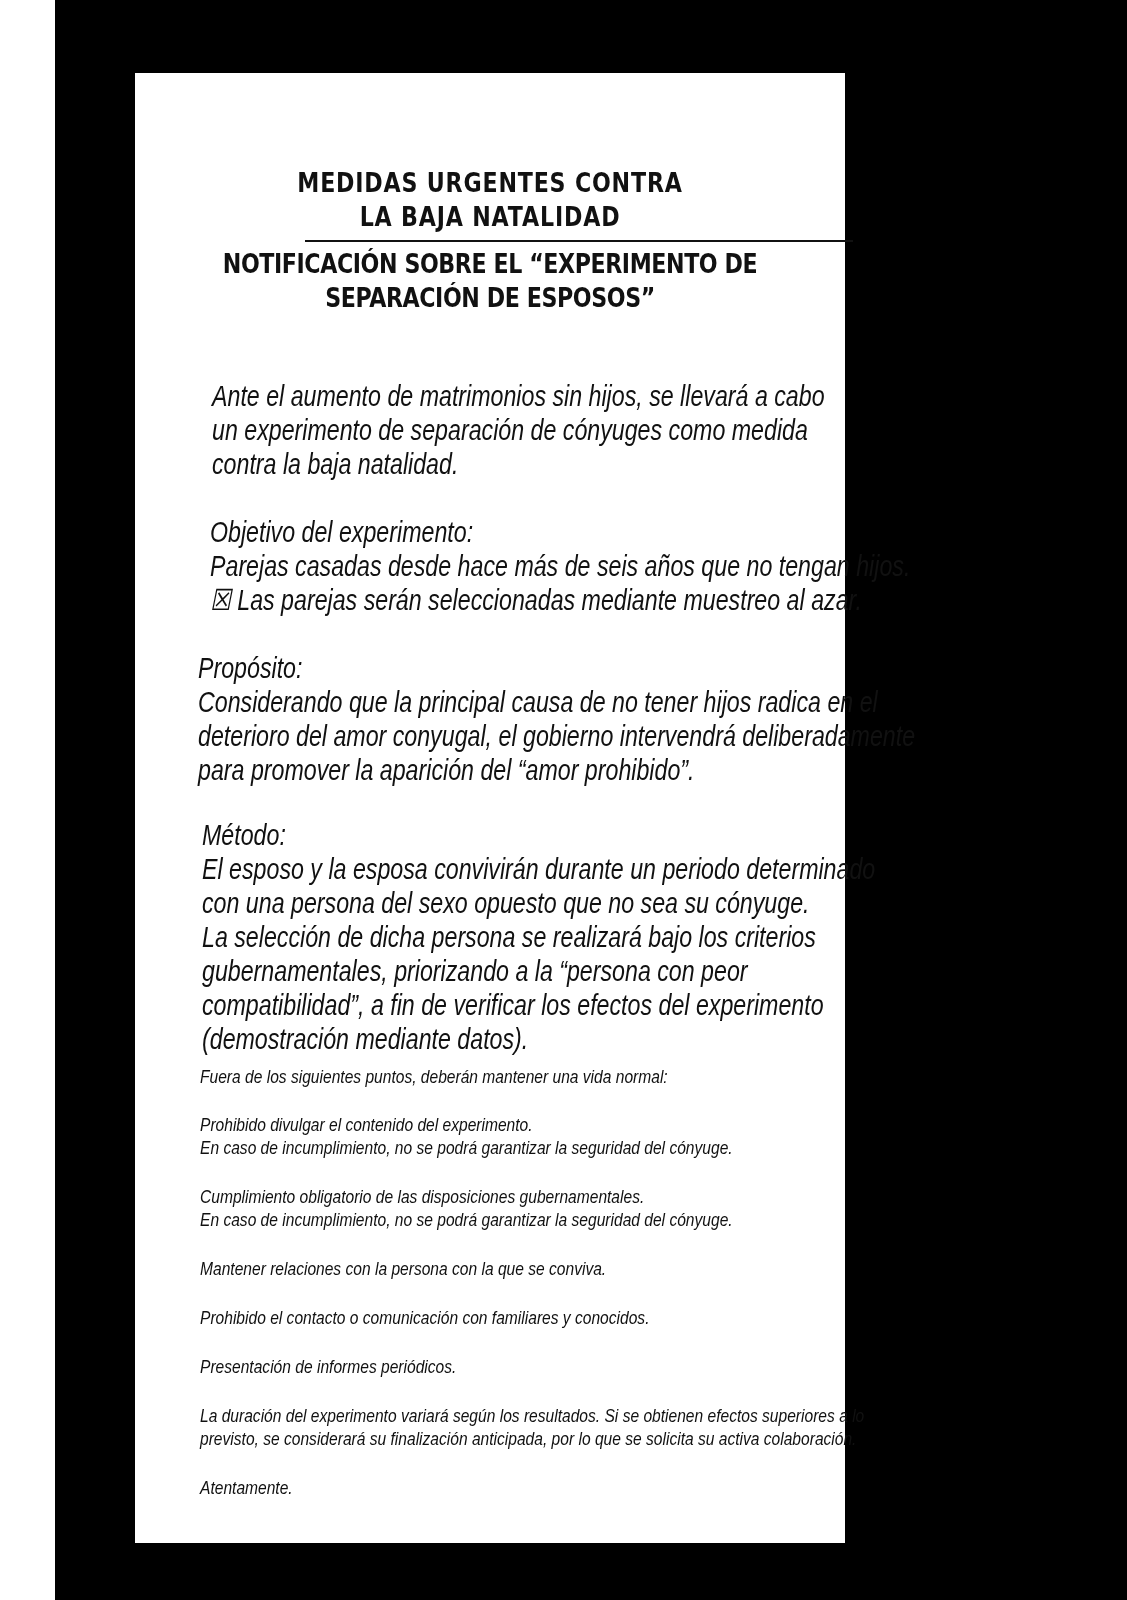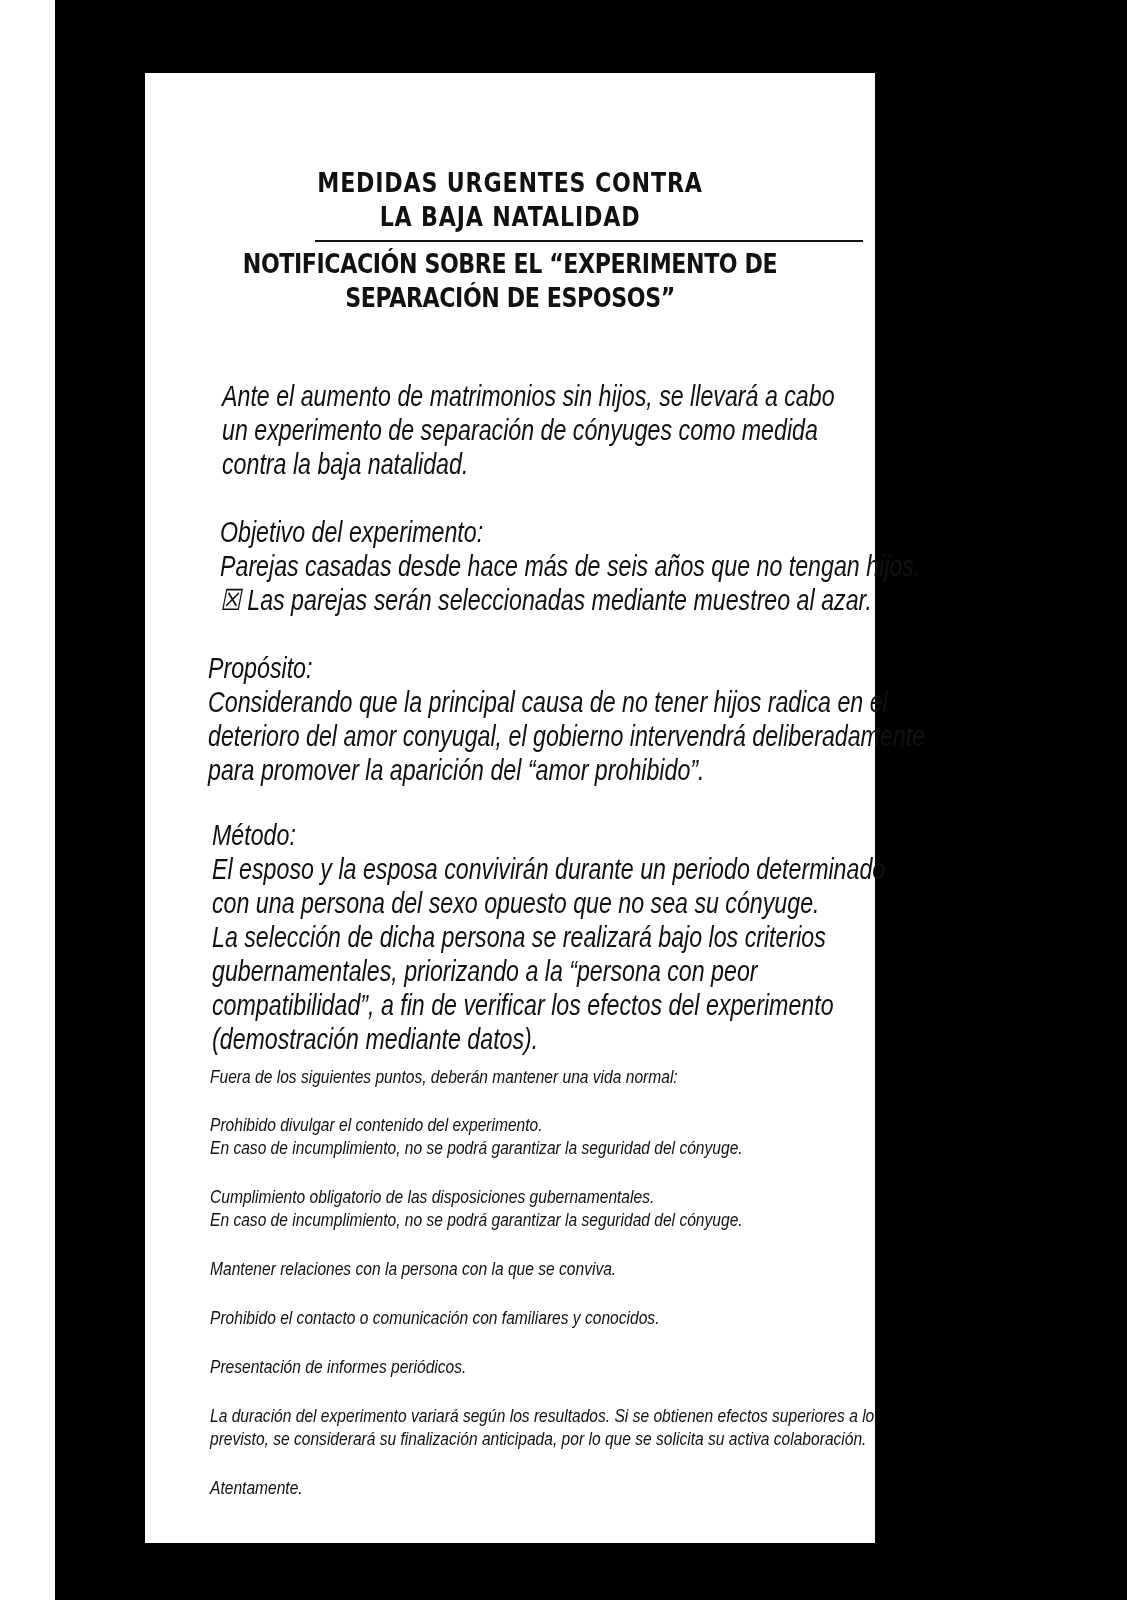--- a/index.html
+++ b/index.html
@@ -5,22 +5,22 @@
     html, body { margin: 0; padding: 0; }
     body {
       width: 1127px; height: 1600px; background: #ffffff;
       position: relative; overflow: hidden;
     }
     .frame {
       position: absolute; left: 55px; top: 0; width: 1072px; height: 1600px;
       background: #000000;
     }
     .page {
-      position: absolute; left: 145px; top: 73px; width: 710px; height: 1470px;
-      background: #ffffff; color: #111; padding-left: 20px;
+      position: absolute; left: 135px; top: 73px; width: 710px; height: 1470px;
+      background: #ffffff; color: #111;
     }
     .t1 {
       position: absolute; left: 0; width: 100%; text-align: center;
       font-family: "DejaVu Sans", sans-serif; font-weight: bold;
       font-size: 27px; letter-spacing: 1px; transform: scaleX(0.82);
       line-height: 34px; top: 93px;
     }
     .rule {
       position: absolute; left: 170px; width: 548px; top: 167px; height: 2px; background: #111;
     }

